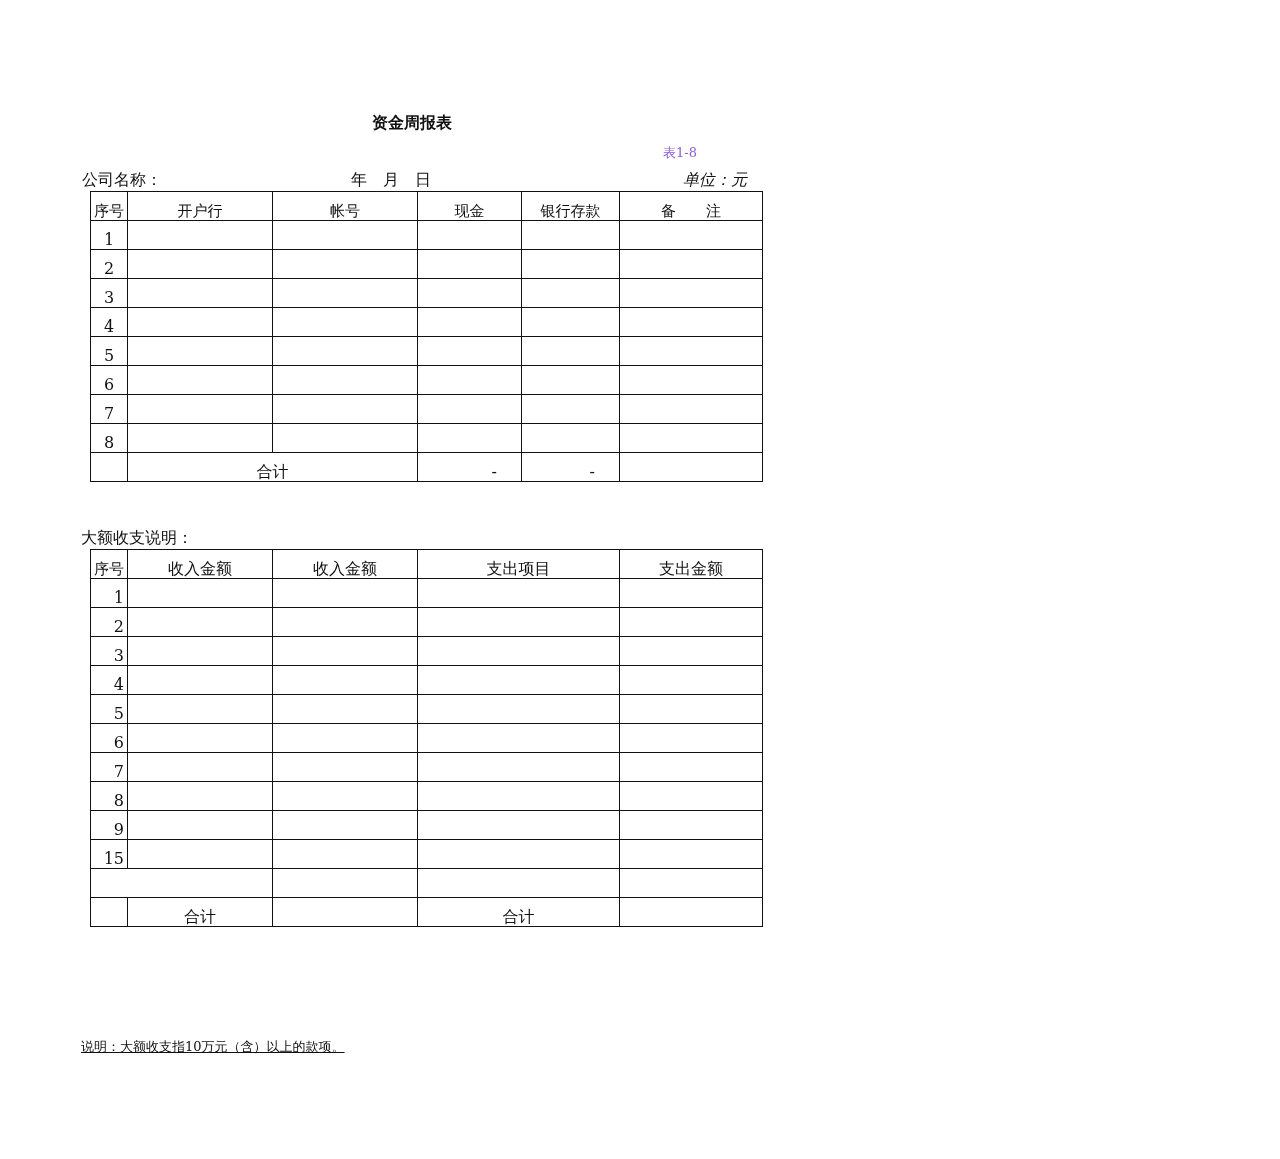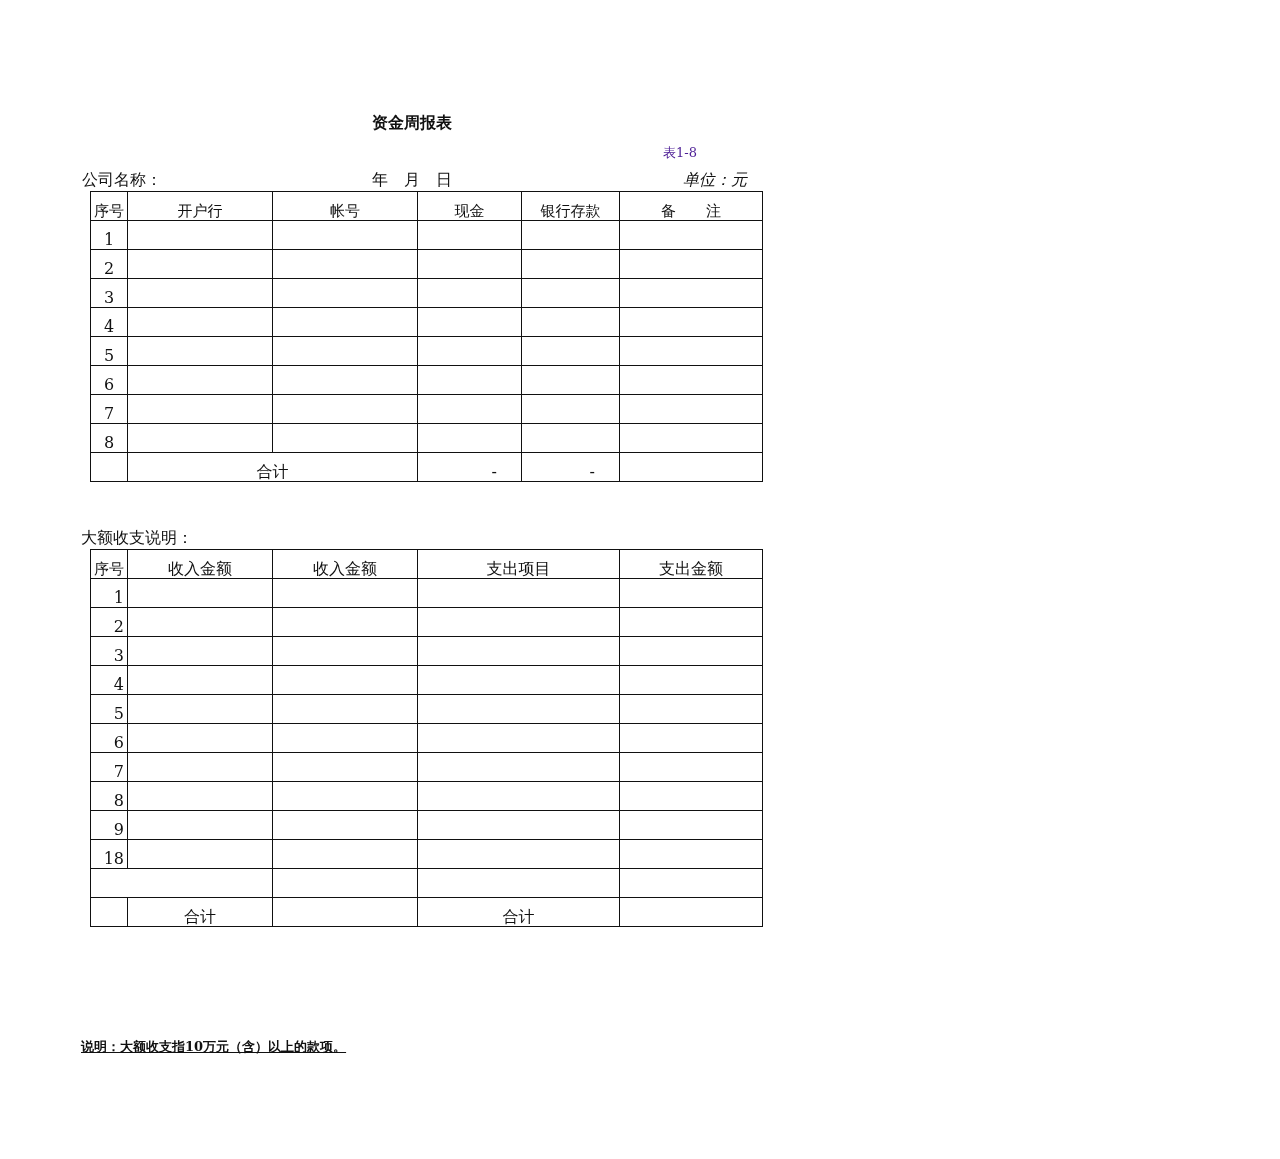--- a/index.html
+++ b/index.html
@@ -1,32 +1,32 @@
 <!DOCTYPE html>
 <html><head>
 <meta charset="utf-8">
 <style>
   html, body { margin: 0; padding: 0; background: #ffffff; }
   body { width: 1280px; height: 1159px; position: relative; font-family: "DejaVu Serif", "Liberation Serif", serif; color: #111; overflow: hidden; }
   .abs { position: absolute; white-space: nowrap; }
   .title { left: 372px; top: 113px; font-size: 16px; font-weight: bold; }
-  .tabno { left: 663px; top: 144px; font-size: 13px; color: #4c1d95; }
+  .tabno { left: 663px; top: 144px; font-size: 13px; color: #8b5cf6; }
   .meta { top: 170px; font-size: 16px; }
   .company { left: 82px; font-family: Liberation Serif, serif; }
-  .date { left: 372px; word-spacing: 14px; }
+  .date { left: 351px; word-spacing: 14px; }
   .unit { left: 683px; font-style: italic; }
   table.grid { position: absolute; left: 90px; border-collapse: collapse; table-layout: fixed; }
   table.grid td { border: 1.6px solid #111; height: 28px; padding: 0 3px; font-size: 16px; vertical-align: bottom; line-height: 18px; overflow: hidden; }
   table.grid td.c { text-align: center; }
   table.grid td.r { text-align: right; }
   table.grid td.hd { font-size: 15px; }
   #t1 { top: 191px; }
   #t2 { top: 549px; }
   .section { left: 81px; top: 528px; font-size: 16px; }
-  .note { left: 81px; top: 1038px; font-size: 13px; font-weight: bold; text-decoration: underline; }
+  .note { left: 81px; top: 1038px; font-size: 13px; font-weight: normal; text-decoration: underline; }
   .dash-r { text-align: right; padding-right: 24px !important; }
 </style>
 </head>
 <body>
 
 <div class="abs title">资金周报表</div>
 <div class="abs tabno">表1-8</div>
 <div class="abs meta company">公司名称：</div>
 <div class="abs meta date">年　月　日</div>
 <div class="abs meta unit">单位：元</div>
@@ -198,21 +198,21 @@
         <td></td>
       </tr>
   <tr>
         <td class="r">9</td>
         <td></td>
         <td></td>
         <td></td>
         <td></td>
       </tr>
   <tr>
-        <td class="r">18</td>
+        <td class="r">15</td>
         <td></td>
         <td></td>
         <td></td>
         <td></td>
       </tr>
   <tr>
         <td colspan="2"></td>
         <td></td>
         <td></td>
         <td></td>

